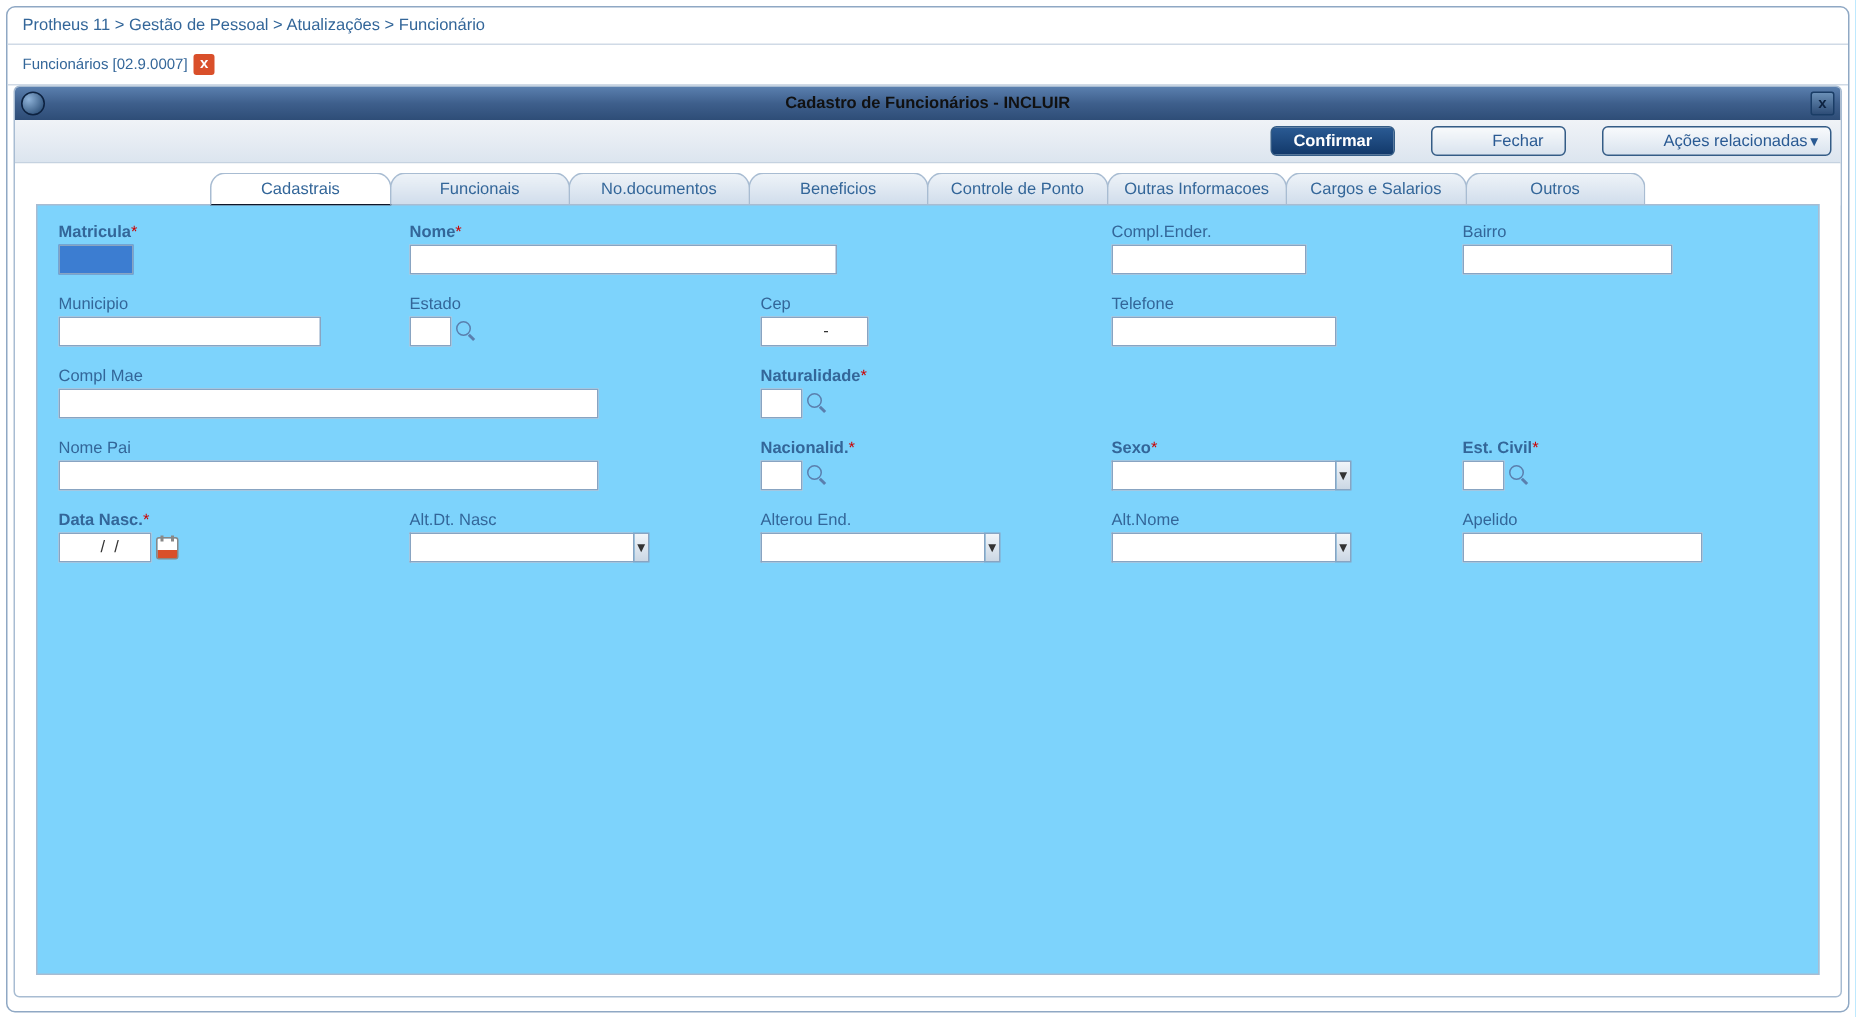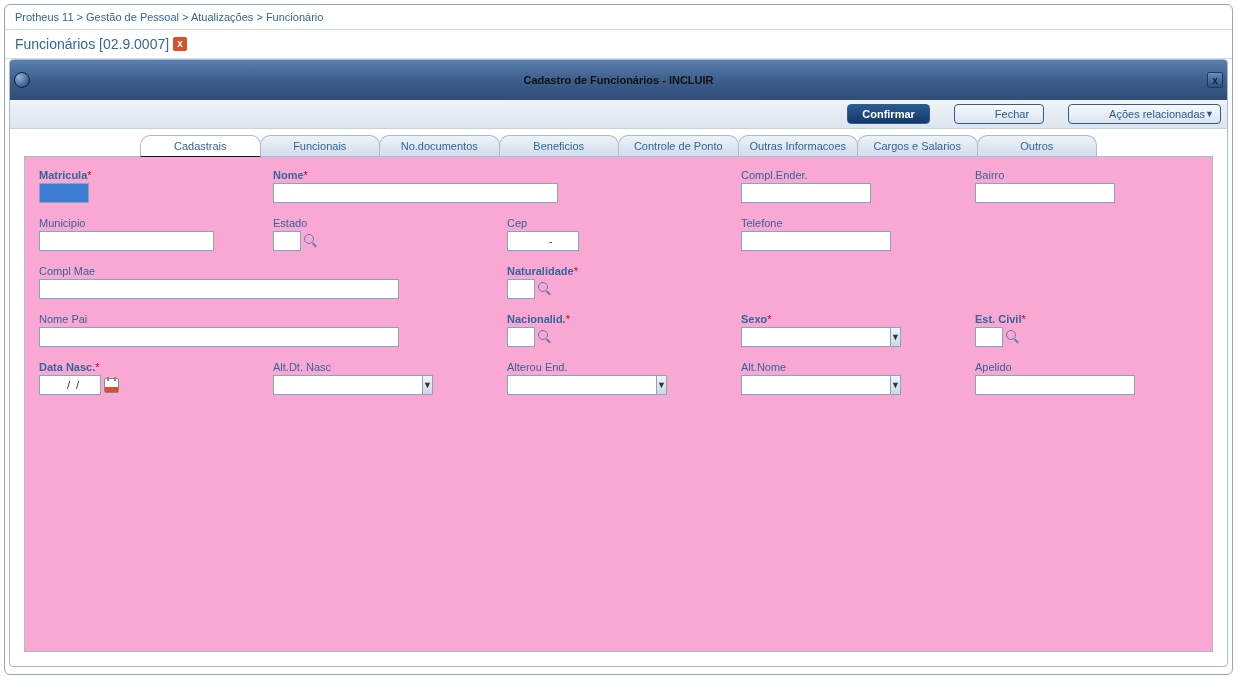--- a/index.html
+++ b/index.html
@@ -1,38 +1,38 @@
 <!DOCTYPE html>
 <html><head>
 <meta charset="utf-8">
 <style>
   * { box-sizing: border-box; margin: 0; padding: 0; }
   body { font-family: Verdana, Tahoma, Arial, sans-serif; font-size: 11px; background: #fff; color: #1a4d7a; }
   .outer { border: 1px solid #8fa8c4; border-radius: 6px; margin: 4px; background: #fff; height: 671px; overflow: hidden; }
   .breadcrumb { padding: 6px 10px; border-bottom: 1px solid #d0dae6; font-size: 11px; color: #336699; }
   .breadcrumb span { color: #336699; }
   .toolbar-row { padding: 6px 10px; border-bottom: 1px solid #d0dae6; display: flex; align-items: center; gap: 4px; }
-  .tab-title { color: #336699; font-size: 14px; }
+  .tab-title { color: #336699; font-size: 10px; }
   .close-tab { width: 14px; height: 14px; background: #d94f2a; border-radius: 2px; display: inline-flex; align-items: center; justify-content: center; color: #fff; font-weight: bold; font-size: 10px; cursor: pointer; line-height: 1; }
   .window-frame { margin: 0 4px 4px 4px; border: 1px solid #a8bcd2; border-radius: 4px; overflow: hidden; background: #fff; height: 608px; display: flex; flex-direction: column; }
-  .title-bar { background: linear-gradient(to bottom, #5a7fae 0%, #3e5f8c 50%, #2e4d77 100%); color: #fff; height: 40px; display: flex; align-items: center; position: relative; }
+  .title-bar { background: linear-gradient(to bottom, #5a7fae 0%, #3e5f8c 50%, #2e4d77 100%); color: #fff; height: 22px; display: flex; align-items: center; position: relative; }
   .title-bar-icon { width: 16px; height: 16px; margin-left: 4px; background: radial-gradient(circle at 30% 30%, #8fb3d9, #1a3d66); border-radius: 50%; border:1px solid #0d2240;}
   .title-center { position: absolute; left: 0; right: 0; text-align: center; font-weight: bold; color: #111; font-size:11px;}
   .title-close { margin-left: auto; margin-right: 4px; width: 16px; height: 16px; border: 1px solid #1a3d66; border-radius: 2px; background: linear-gradient(to bottom,#6a8fb6,#2e4d77); color: #0d2240; display: flex; align-items: center; justify-content: center; font-size: 10px; cursor: pointer; font-weight:bold; z-index:2;}
   .action-bar { background: linear-gradient(to bottom, #f0f3f7, #dce5ef); padding: 4px 6px; display: flex; justify-content: flex-end; gap: 24px; border-bottom: 1px solid #c5d2e0; }
   .btn { display: inline-flex; align-items: center; justify-content: center; padding: 3px 14px; border-radius: 4px; font-size: 11px; cursor: pointer; border: 1px solid #345c86; min-width: 70px; height:20px;}
   .btn.primary { background: linear-gradient(to bottom, #2a5a93, #12396a); color: #fff; font-weight: bold; }
   .btn.secondary { background: linear-gradient(to bottom, #f8fafc, #d9e3ee); color: #2a5a93; padding-left: 40px; }
   .btn.dropdown { min-width: 140px; justify-content: space-between; padding-right: 6px; }
   .chevron { font-size: 9px; color: #2a5a93; }
   .tab-strip { display: flex; padding: 6px 130px 0 130px; background: #fff; border-bottom: 0; }
   .tab { flex: 1; text-align: center; padding: 4px 8px; font-size: 11px; color: #336699; background: linear-gradient(to bottom, #eef3f8, #cfdceb); border: 1px solid #a8bcd2; border-bottom: none; margin-left: -1px; cursor: pointer; border-radius: 10px 10px 0 0;}
   .tab.active { background: #fff; color: #336699; position: relative; z-index: 2; border-bottom: 1px solid #0f172a;}
   .tab-strip .tab:first-child{margin-left:0;}
-  .content { flex: 1; padding: 12px 14px; overflow: auto; border: 1px solid #a8bcd2; margin: -1px 14px 14px 14px; background:#f9a8d4;}
+  .content { flex: 1; padding: 12px 14px; overflow: auto; border: 1px solid #a8bcd2; margin: -1px 14px 14px 14px; background:#7dd3fc;}
   .form-grid { display: grid; grid-template-columns: 230px 230px 230px 230px 1fr; column-gap: 4px; row-gap: 14px; }
   .field { display: flex; flex-direction: column; gap: 2px; }
   .field label { color: #336699; font-size: 11px; }
   .field label .bold{font-weight:bold;}
   .req { color: #c00; }
   .field input, .field select { border: 1px solid #88a4c2; height: 20px; font-size: 11px; padding: 0 3px; background: #fff; color:#333;}
   .field .hstack { display: flex; align-items: center; gap: 3px; }
   .lookup-icon { width: 14px; height: 14px; display:inline-block; position:relative;}
   .lookup-icon::before{content:""; position:absolute; width:8px;height:8px;border:1.5px solid #5a7fae;border-radius:50%;left:0;top:0;}
   .lookup-icon::after{content:""; position:absolute; width:5px;height:1.5px;background:#5a7fae;transform:rotate(45deg);left:8px;top:10px;}

